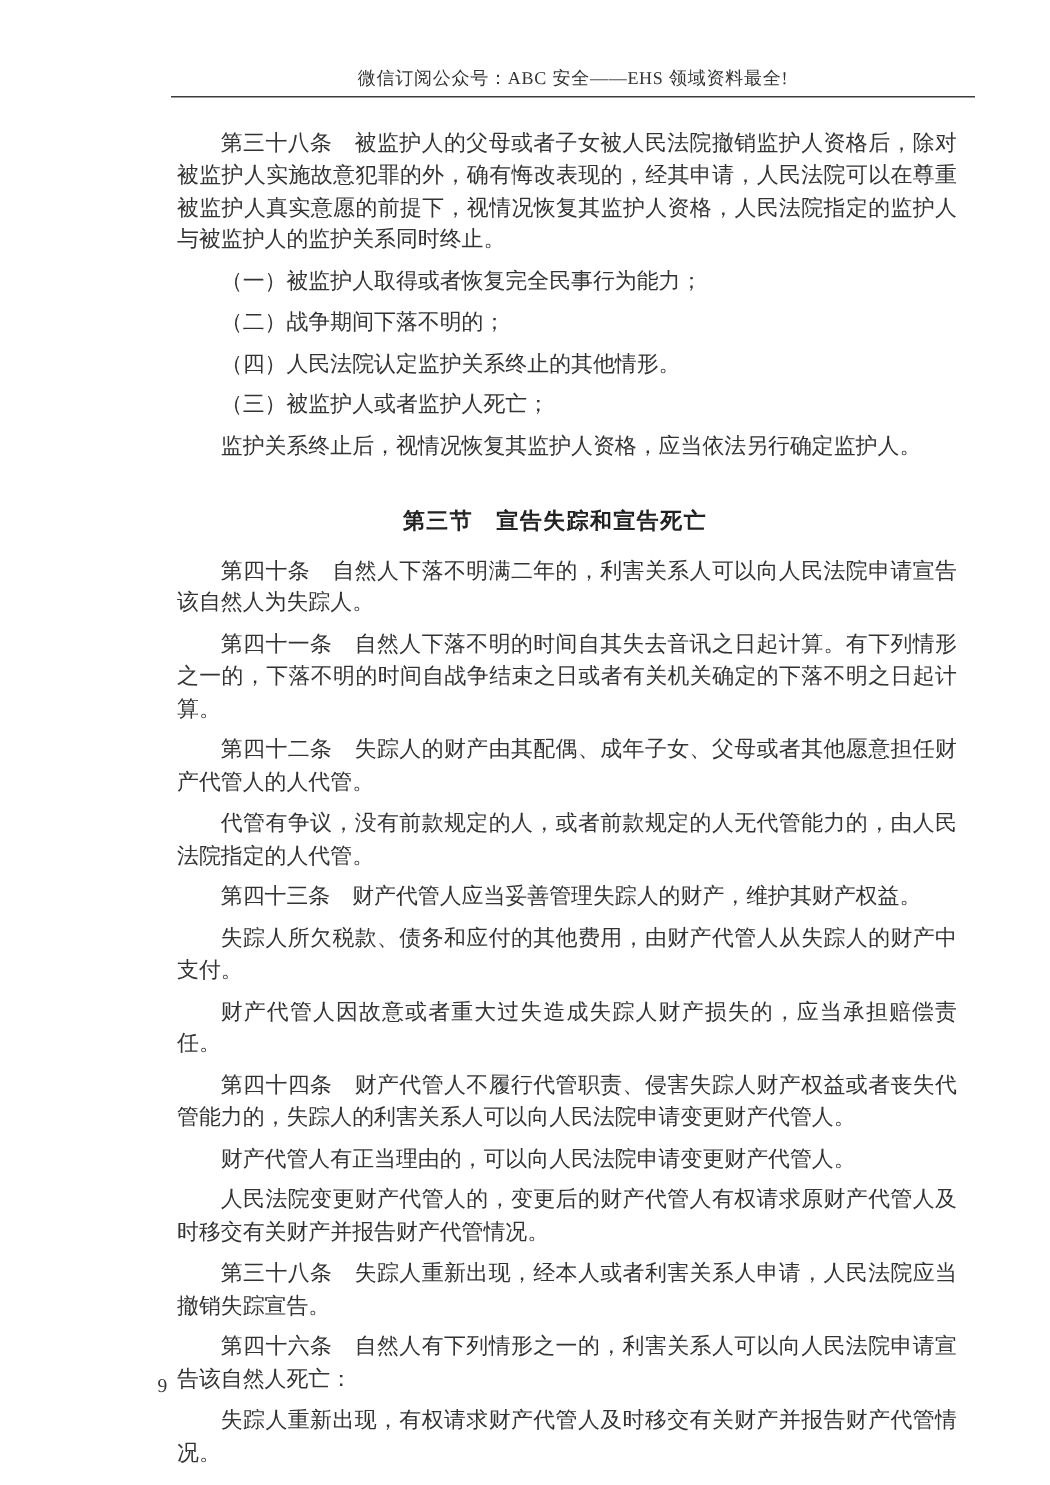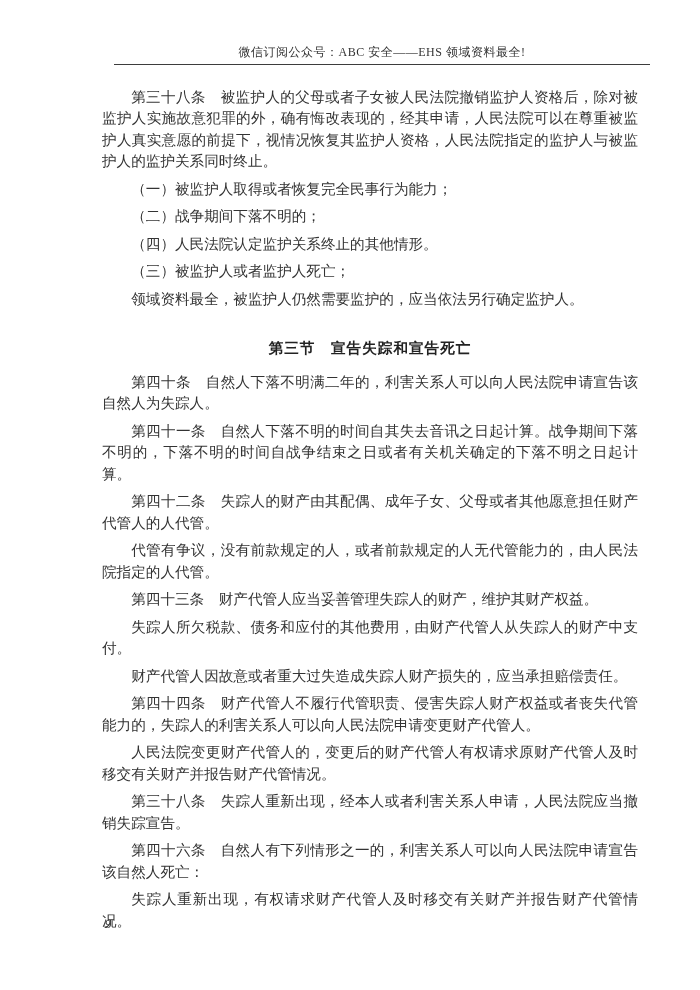--- a/index.html
+++ b/index.html
@@ -41,22 +41,23 @@
     left: 102px;
     top: 65px;
     width: 536px;
     padding-top: 21.5px;
     font-size: 14.6px;
     line-height: 21.5px;
     text-align: justify;
     color: #333333;
   }
   .body-text p {
-    margin: 0 0 6px 0;
+    margin: 0 0 6px 16px;
     text-indent: 2em;
+    font-family: Liberation Mono, monospace;
   }
   .section-heading {
     font-size: 14.6px;
     font-weight: bold;
     text-align: center;
     text-indent: 0;
     margin: 28px 0 12px 0;
     color: #222222;
     letter-spacing: 1px;
   }
@@ -78,30 +79,31 @@
     <div class="header-text">微信订阅公众号：ABC 安全——EHS 领域资料最全!</div>
     <div class="header-rule"></div>
   </div>
 
   <div class="body-text">
     <p>第三十八条　被监护人的父母或者子女被人民法院撤销监护人资格后，除对被监护人实施故意犯罪的外，确有悔改表现的，经其申请，人民法院可以在尊重被监护人真实意愿的前提下，视情况恢复其监护人资格，人民法院指定的监护人与被监护人的监护关系同时终止。</p>
     <p>（一）被监护人取得或者恢复完全民事行为能力；</p>
     <p>（二）战争期间下落不明的；</p>
     <p>（四）人民法院认定监护关系终止的其他情形。</p>
     <p>（三）被监护人或者监护人死亡；</p>
-    <p>领域资料最全，被监护人仍然需要监护的，应当依法另行确定监护人。</p>
+    <p>监护关系终止后，视情况恢复其监护人资格，应当依法另行确定监护人。</p>
     <h3 class="section-heading">第三节　宣告失踪和宣告死亡</h3>
     <p>第四十条　自然人下落不明满二年的，利害关系人可以向人民法院申请宣告该自然人为失踪人。</p>
-    <p>第四十一条　自然人下落不明的时间自其失去音讯之日起计算。战争期间下落不明的，下落不明的时间自战争结束之日或者有关机关确定的下落不明之日起计算。</p>
+    <p>第四十一条　自然人下落不明的时间自其失去音讯之日起计算。有下列情形之一的，下落不明的时间自战争结束之日或者有关机关确定的下落不明之日起计算。</p>
     <p>第四十二条　失踪人的财产由其配偶、成年子女、父母或者其他愿意担任财产代管人的人代管。</p>
     <p>代管有争议，没有前款规定的人，或者前款规定的人无代管能力的，由人民法院指定的人代管。</p>
     <p>第四十三条　财产代管人应当妥善管理失踪人的财产，维护其财产权益。</p>
     <p>失踪人所欠税款、债务和应付的其他费用，由财产代管人从失踪人的财产中支付。</p>
     <p>财产代管人因故意或者重大过失造成失踪人财产损失的，应当承担赔偿责任。</p>
     <p>第四十四条　财产代管人不履行代管职责、侵害失踪人财产权益或者丧失代管能力的，失踪人的利害关系人可以向人民法院申请变更财产代管人。</p>
+    <p>财产代管人有正当理由的，可以向人民法院申请变更财产代管人。</p>
     <p>人民法院变更财产代管人的，变更后的财产代管人有权请求原财产代管人及时移交有关财产并报告财产代管情况。</p>
     <p>第三十八条　失踪人重新出现，经本人或者利害关系人申请，人民法院应当撤销失踪宣告。</p>
     <p>第四十六条　自然人有下列情形之一的，利害关系人可以向人民法院申请宣告该自然人死亡：</p>
     <p>失踪人重新出现，有权请求财产代管人及时移交有关财产并报告财产代管情况。</p>
   </div>
 
   <div class="page-number">9</div>
 
 </div>
 

